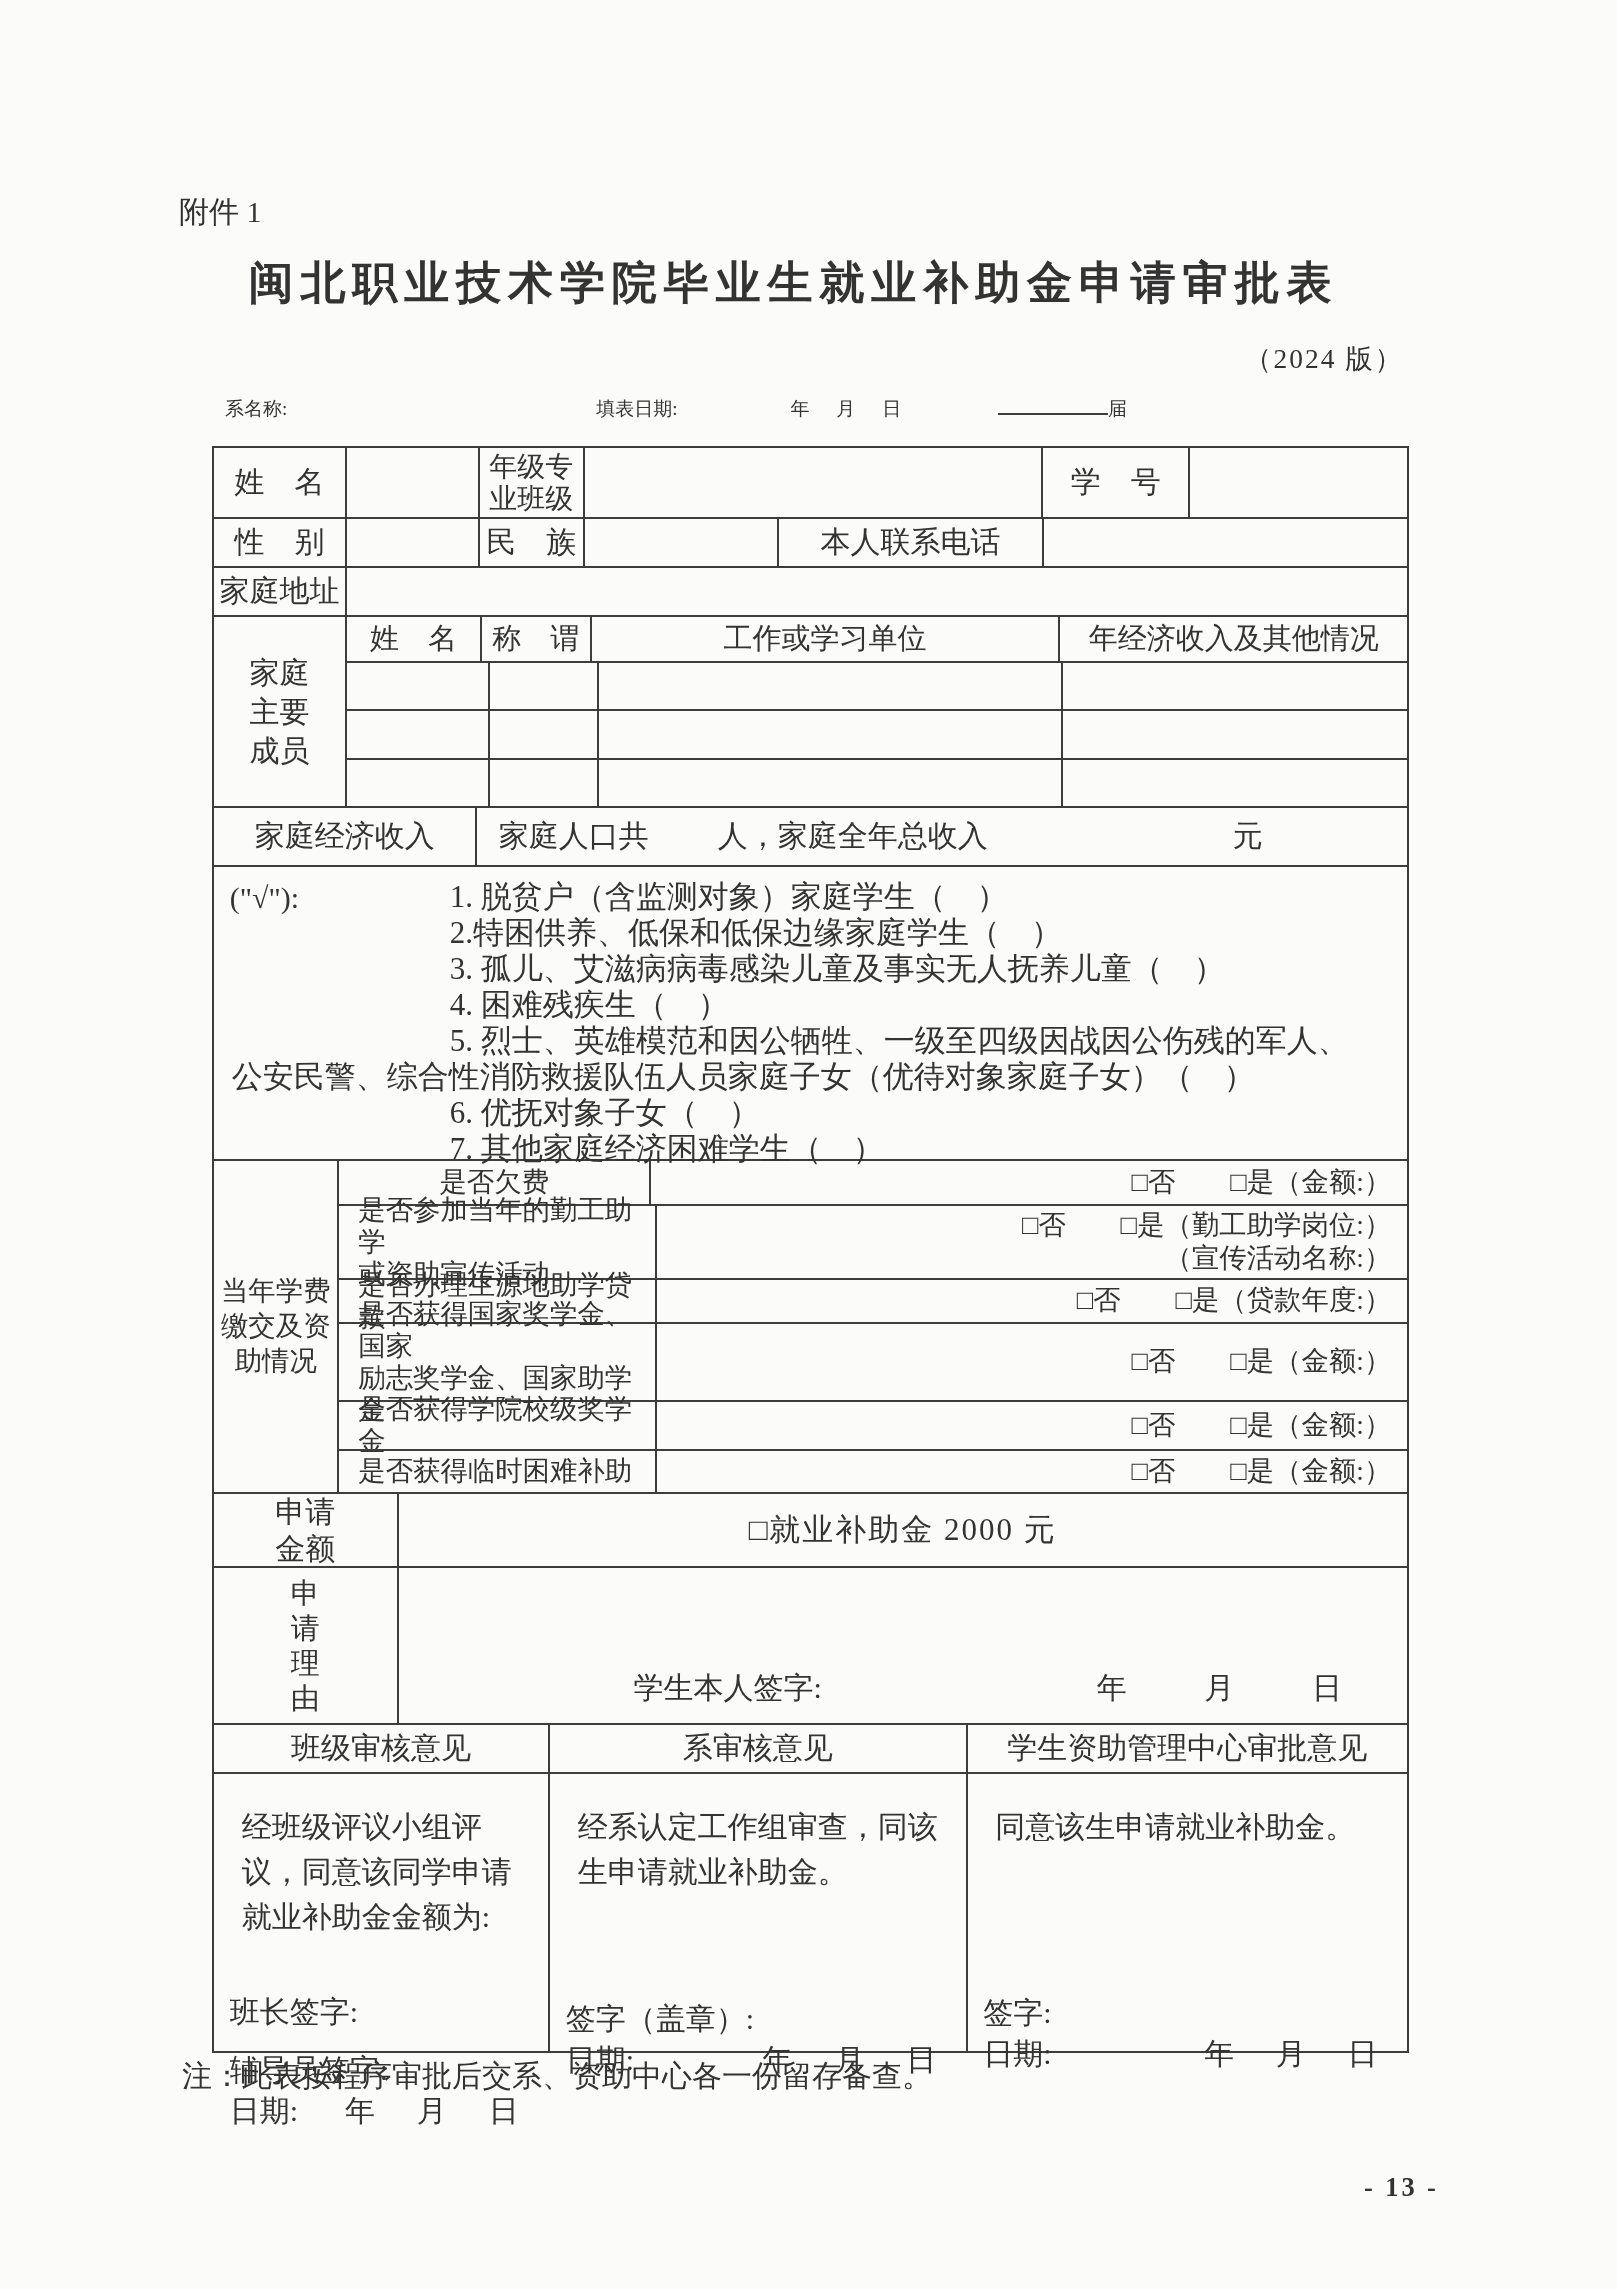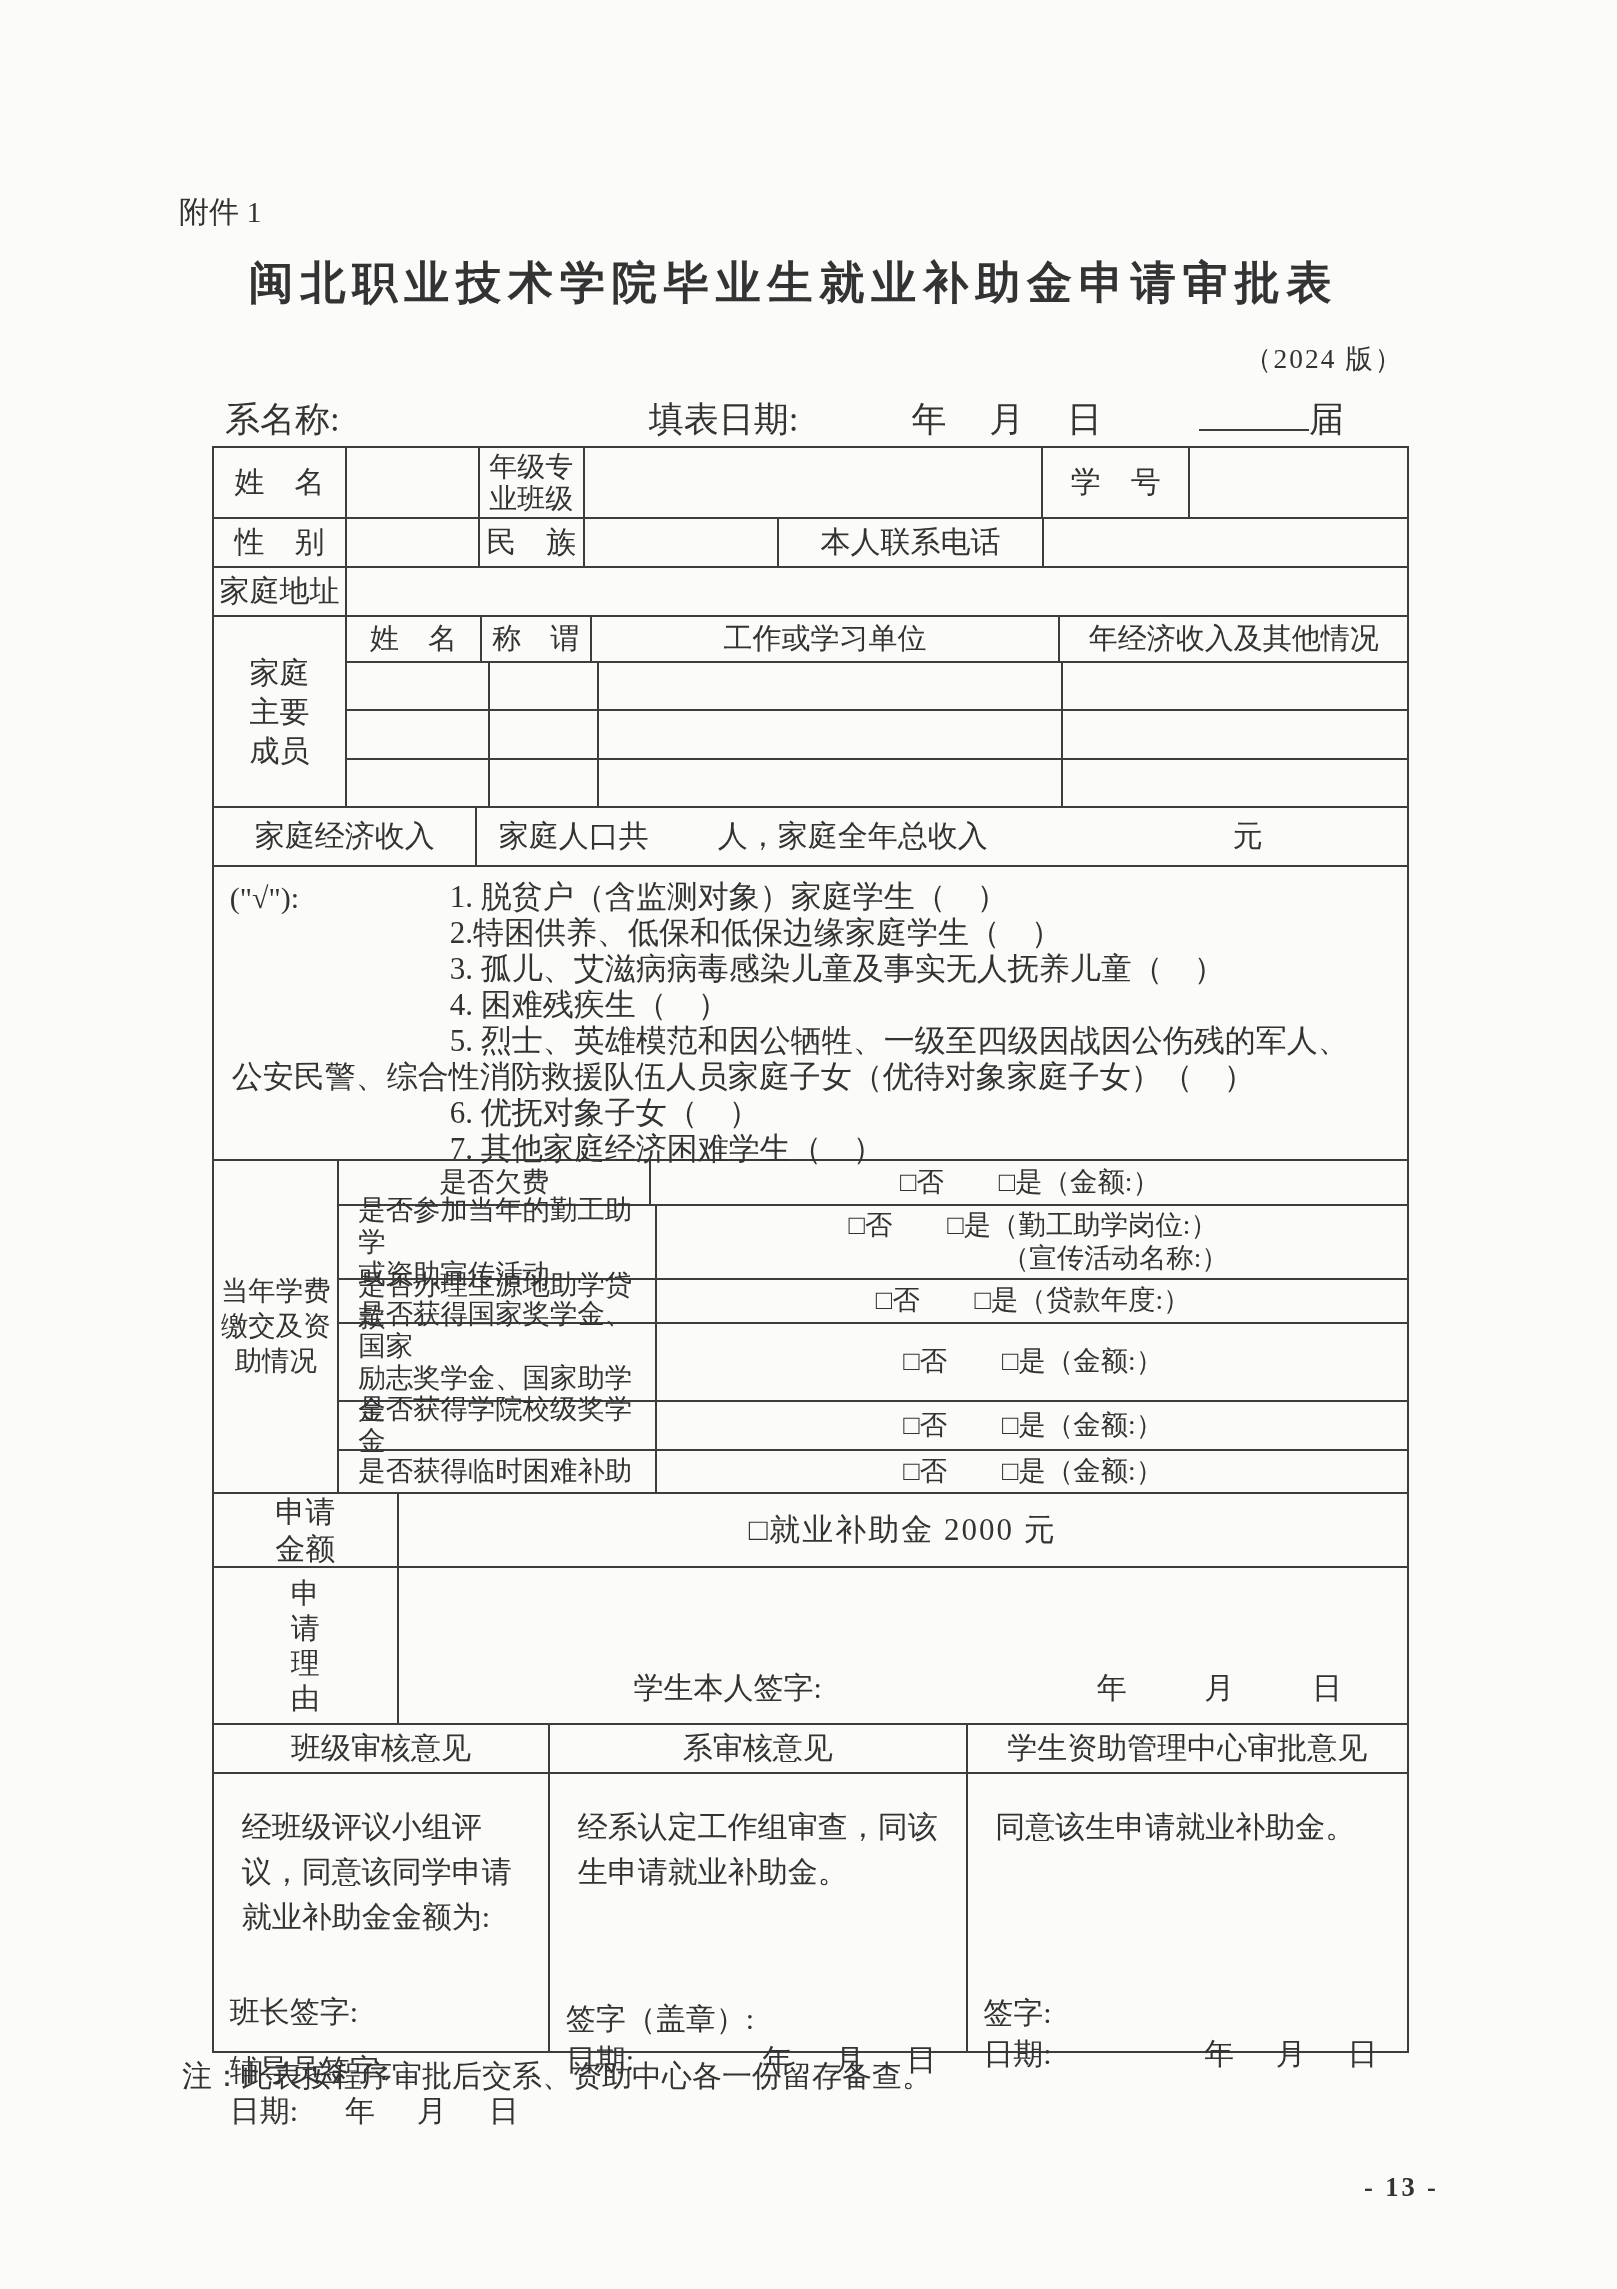--- a/index.html
+++ b/index.html
@@ -11,21 +11,21 @@
   body{
     width:1617px;height:2290px;background:#ffffff;
     font-family:"Liberation Serif","DejaVu Serif",serif;
     color:var(--ink);
   }
   .sheet{position:relative;width:1617px;height:2290px;background:var(--paper);overflow:hidden;}
   .attach{position:absolute;left:179px;top:192px;font-size:30px;}
   .title{position:absolute;left:181px;top:253px;width:1225px;text-align:center;
          font-size:45px;font-weight:bold;letter-spacing:6.9px;}
   .version{position:absolute;left:181px;top:341px;width:1223px;text-align:right;font-size:27.4px;letter-spacing:2px;}
-  .headline{position:absolute;left:225px;top:396px;width:1186px;font-size:35px;white-space:nowrap;}
+  .headline{position:absolute;left:225px;top:396px;width:1186px;font-size:19px;white-space:nowrap;}
   .hl-date{margin-left:309px;}
   .hl-ymd{margin-left:113px;letter-spacing:3.9px;}
   .hl-cohort{margin-left:93px;}
   .uline{display:inline-block;width:110px;height:0.85em;border-bottom:2.5px solid var(--line);}
 
   .tbl{position:absolute;left:212px;top:446px;width:1193px;height:1603px;
        border:2.9px solid var(--line);box-sizing:content-box;font-size:30px;}
   .row{display:flex;width:100%;box-sizing:border-box;}
   .tbl > .row + .row{border-top:2px solid var(--line);}
   .row > * + *{border-left:2px solid var(--line);}
@@ -43,21 +43,21 @@
   .inc .g2{margin-left:245px;}
 
   .ckcell{position:relative;padding:11.8px 13.7px 0 15.7px;}
   .ckprefix{position:absolute;left:15.7px;top:13.7px;font-size:30px;}
   .citem{margin-left:220px;font-size:31px;line-height:36px;}
   .citem.flush{margin-left:2px;}
 
   .fq{display:flex;align-items:center;padding-left:9.8px;font-size:27.4px;white-space:pre-line;line-height:32px;}
   .fq.center{justify-content:center;padding-left:0;text-align:center;}
   .fa{display:flex;flex-direction:column;justify-content:center;padding:0 15.7px 0 17.6px;font-size:27.4px;}
-  .aline{display:flex;justify-content:center;line-height:33px;}
+  .aline{display:flex;justify-content:flex-end;line-height:33px;}
   .aline.indent{margin-left:6em;}
 
   .amt{display:flex;align-items:center;justify-content:center;font-size:31px;letter-spacing:2px;}
 
   .reason-body{display:flex;flex-direction:column;}
   .sigline{margin-top:auto;display:flex;justify-content:space-between;
            padding:0 59px 13.7px 235px;font-size:30px;font-family:Liberation Serif, serif;}
   .sig-ymd{letter-spacing:5.9px;}
 
   .apv-h{display:flex;align-items:center;justify-content:center;font-size:30px;}

